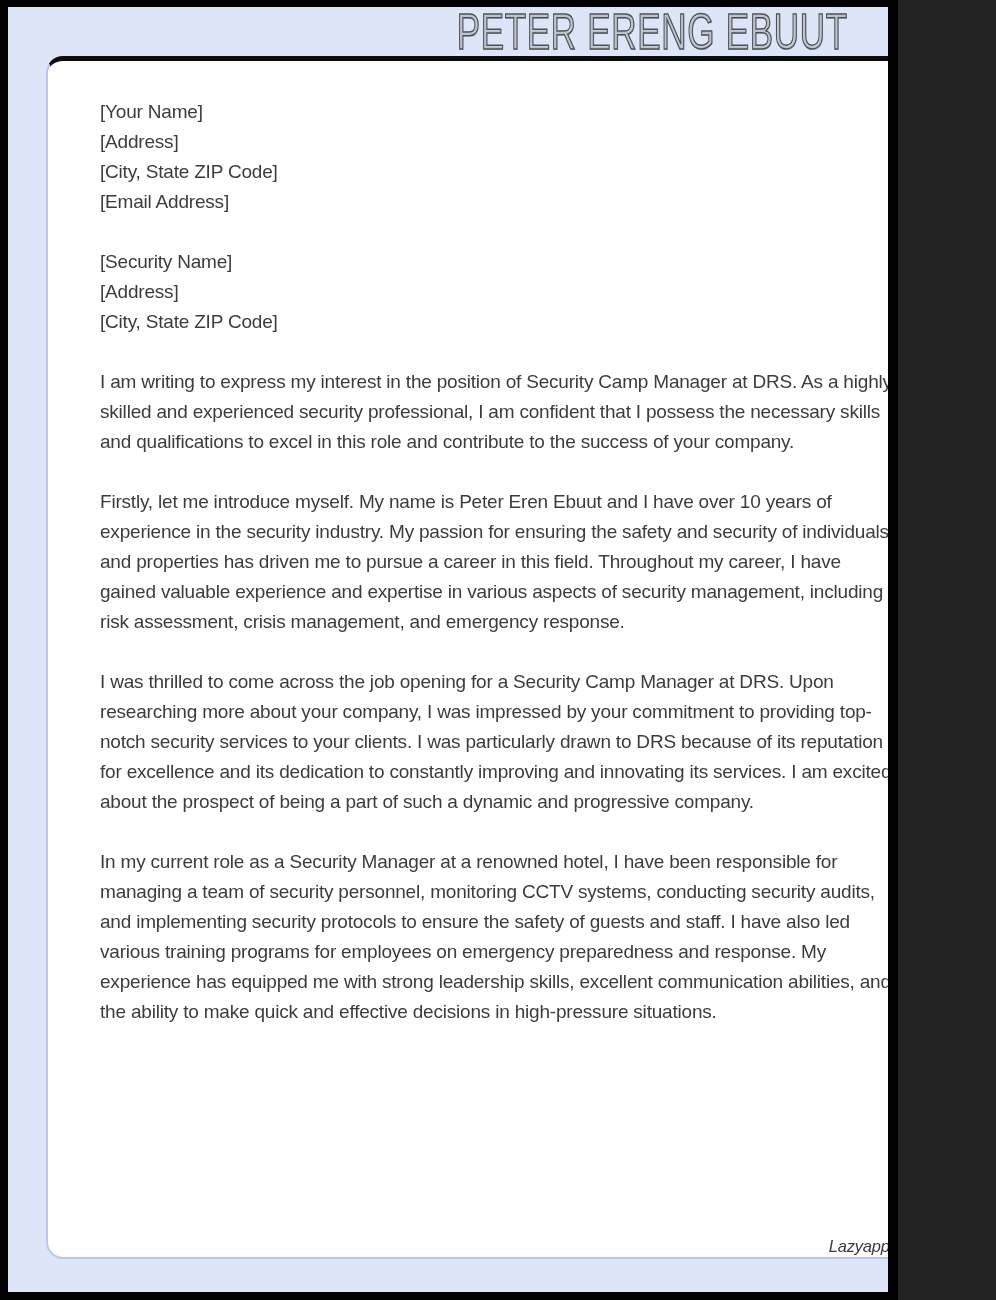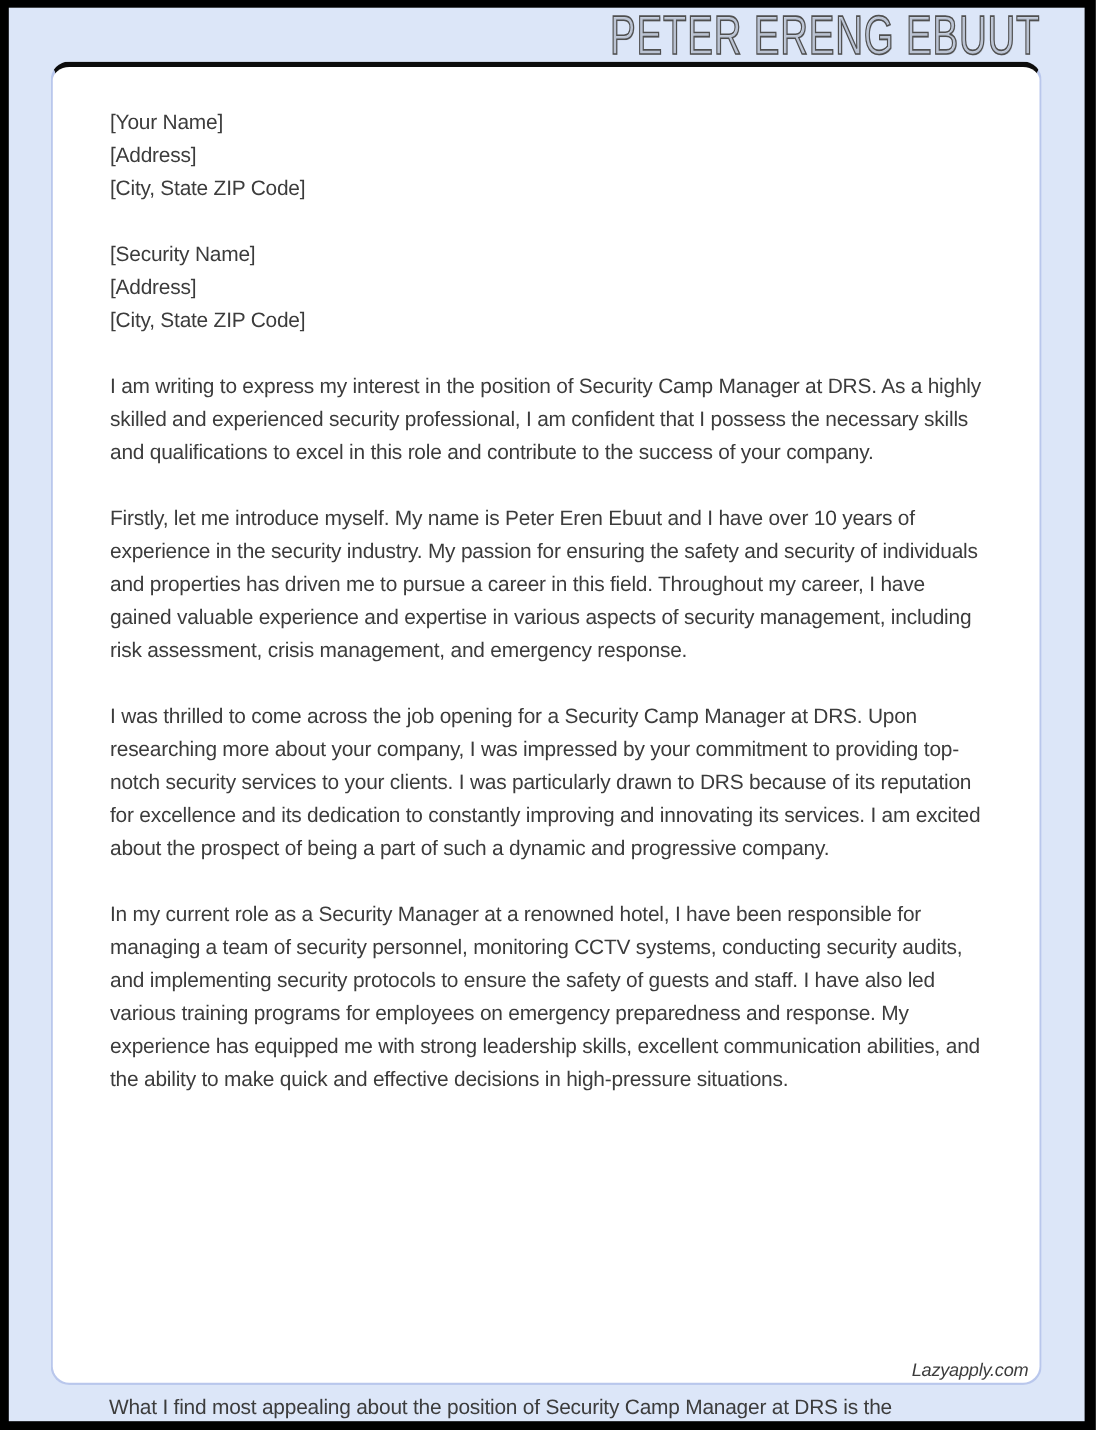--- a/index.html
+++ b/index.html
@@ -1,19 +1,19 @@
 <!DOCTYPE html>
 <html><head>
 <meta charset="utf-8">
 <style>
   * { margin:0; padding:0; box-sizing:border-box; }
   html,body { background:#222; }
   .screen{
     position:relative;
-    width:996px; height:1300px;
+    width:898px; height:1300px;
     background:#000;
     font-family:"Liberation Sans", sans-serif;
     overflow:hidden;
   }
   .canvas{
     position:absolute;
     left:8px; top:7px; right:10px; bottom:8px;
     background:#dce6f8;
     overflow:hidden;
   }
@@ -83,35 +83,35 @@
 
     <div class="header-title">PETER ERENG EBUUT</div>
 
     <div class="page">
       <div class="content">
 
         <div class="block">
           <div>[Your Name]</div>
           <div>[Address]</div>
           <div>[City, State ZIP Code]</div>
+          <div>[Email Address]</div>
         </div>
 
         <div class="block">
           <div>[Security Name]</div>
           <div>[Address]</div>
           <div>[City, State ZIP Code]</div>
         </div>
 
 
         <p>I am writing to express my interest in the position of Security Camp Manager at DRS. As a highly skilled and experienced security professional, I am confident that I possess the necessary skills and qualifications to excel in this role and contribute to the success of your company.</p>
         <p>Firstly, let me introduce myself. My name is Peter Eren Ebuut and I have over 10 years of experience in the security industry. My passion for ensuring the safety and security of individuals and properties has driven me to pursue a career in this field. Throughout my career, I have gained valuable experience and expertise in various aspects of security management, including risk assessment, crisis management, and emergency response.</p>
         <p>I was thrilled to come across the job opening for a Security Camp Manager at DRS. Upon researching more about your company, I was impressed by your commitment to providing top-notch security services to your clients. I was particularly drawn to DRS because of its reputation for excellence and its dedication to constantly improving and innovating its services. I am excited about the prospect of being a part of such a dynamic and progressive company.</p>
         <p>In my current role as a Security Manager at a renowned hotel, I have been responsible for managing a team of security personnel, monitoring CCTV systems, conducting security audits, and implementing security protocols to ensure the safety of guests and staff. I have also led various training programs for employees on emergency preparedness and response. My experience has equipped me with strong leadership skills, excellent communication abilities, and the ability to make quick and effective decisions in high-pressure situations.</p>
 
       </div>
 
       <div class="watermark">Lazyapply.com</div>
     </div>
 
-    <div class="overflow-line">What I find most appealing about the position of Security Camp Manager at DRS is the</div>
 
   </div>
 </div>
 
 </body></html>

